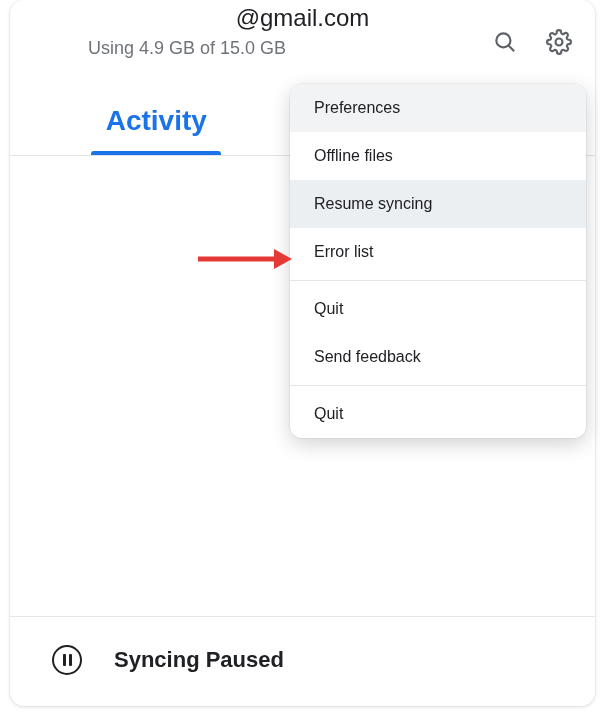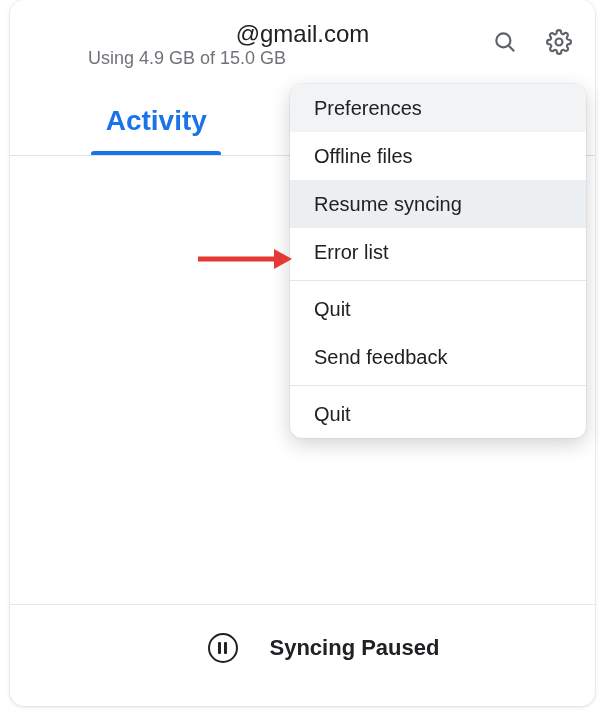--- a/index.html
+++ b/index.html
@@ -12,34 +12,34 @@
   }
   .window {
     position: absolute;
     left: 10px; top: 0; right: 5px; bottom: 10px;
     border-radius: 14px;
     background: #ffffff;
     box-shadow: 0 1px 4px rgba(0,0,0,0.12), 0 0 0 1px rgba(0,0,0,0.03);
     overflow: visible;
   }
   .header {
-    padding-top: 20px;
+    padding-top: 4px;
     position: relative;
     height: 86px;
   }
   .account-email {
     text-align: center;
     font-size: 24px;
     color: #202124;
     font-weight: 400;
   }
   .storage {
     font-size: 18px;
     color: #6f7378;
-    margin-top: 0;
+    margin-top: 6px;
     margin-left: 78px;
   }
   .header-icons {
     position: absolute;
     right: 22px; top: 28px;
     display: flex;
     gap: 26px;
     align-items: center;
   }
   .icon-btn {
@@ -76,28 +76,27 @@
     height: 4px;
     background: #1a73e8;
     border-radius: 3px 3px 0 0;
   }
   .main {
     height: 460px;
     background: #fff;
   }
   .footer {
     position: absolute;
-    bottom: 16px; left: 0; right: 0;
+    bottom: 4px; left: 0; right: 0;
     height: 86px;
     border-top: 1px solid #e6e7e9;
     display: flex;
     align-items: center;
     padding-left: 42px;
     gap: 32px;
-    justify-content: center;
   }
   .pause-icon {
     width: 30px; height: 30px;
     border: 2.5px solid #202124;
     border-radius: 50%;
     display: flex; align-items: center; justify-content: center;
   }
   .pause-icon span {
     display: inline-block;
     width: 3px; height: 12px;
@@ -120,21 +119,21 @@
     background: #fff;
     border-radius: 12px;
     box-shadow: 0 6px 20px rgba(0,0,0,0.18), 0 0 0 1px rgba(0,0,0,0.04);
     overflow: hidden;
   }
   .menu-item {
     height: 48px;
     display: flex;
     align-items: center;
     padding-left: 24px;
-    font-size: 20px;
+    font-size: 16px;
     color: #202124;
     cursor: pointer;
   }
   .menu-item.hover { background: #f1f3f4; }
   .menu-item.highlight { background: #eceff1; }
   .menu-sep {
     height: 1px;
     background: #e3e5e7;
     margin: 4px 0;
   }

